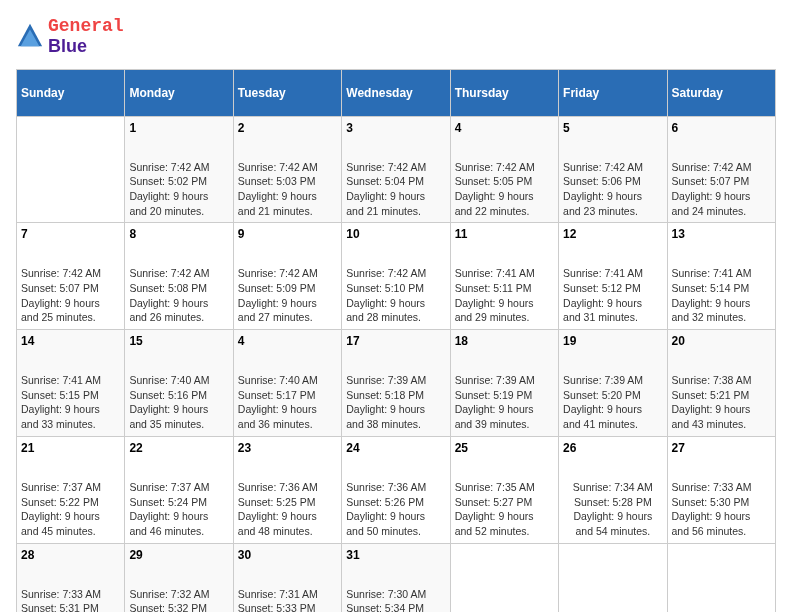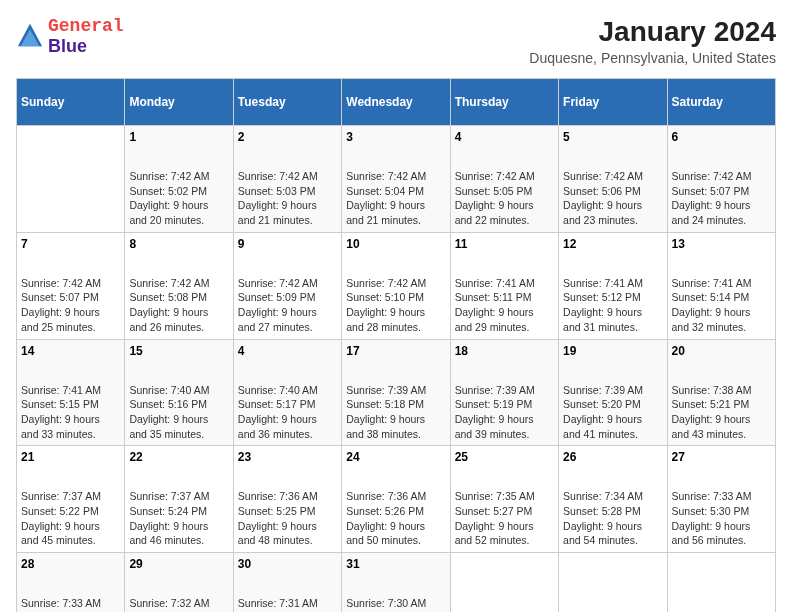--- a/index.html
+++ b/index.html
@@ -92,24 +92,20 @@
   <div class="logo">
     <svg class="logo-icon" viewBox="0 0 30 30" xmlns="http://www.w3.org/2000/svg">
       <polygon points="15,2 28,26 2,26" fill="#2a6db5"></polygon>
       <polygon points="15,8 25,26 5,26" fill="#5aa0e0"></polygon>
     </svg>
     <div class="logo-text">
       <span class="logo-general">General</span><br>
       <span class="logo-blue">Blue</span>
     </div>
   </div>
-  <div class="title-block">
-    <div class="month-year">January 2024</div>
-    <div class="location">Duquesne, Pennsylvania, United States</div>
-  </div>
 </div>
 
 <table>
   <thead>
     <tr>
     <th>Sunday</th>
         <th>Monday</th>
         <th>Tuesday</th>
         <th>Wednesday</th>
         <th>Thursday</th>
@@ -296,21 +292,21 @@
         </td>
         <td>
           <span class="day-num">25</span>
           <div class="day-info" style="white-space: pre-line;">Sunrise: 7:35 AM
 Sunset: 5:27 PM
 Daylight: 9 hours
 and 52 minutes.</div>
         </td>
         <td>
           <span class="day-num">26</span>
-          <div class="day-info" style="white-space: pre-line;">Sunrise: 7:34 AM
+          <div class="day-info" style="white-space: pre-line; text-align: center;">Sunrise: 7:34 AM
 Sunset: 5:28 PM
 Daylight: 9 hours
 and 54 minutes.</div>
         </td>
         <td>
           <span class="day-num">27</span>
           <div class="day-info" style="white-space: pre-line;">Sunrise: 7:33 AM
 Sunset: 5:30 PM
 Daylight: 9 hours
 and 56 minutes.</div>

